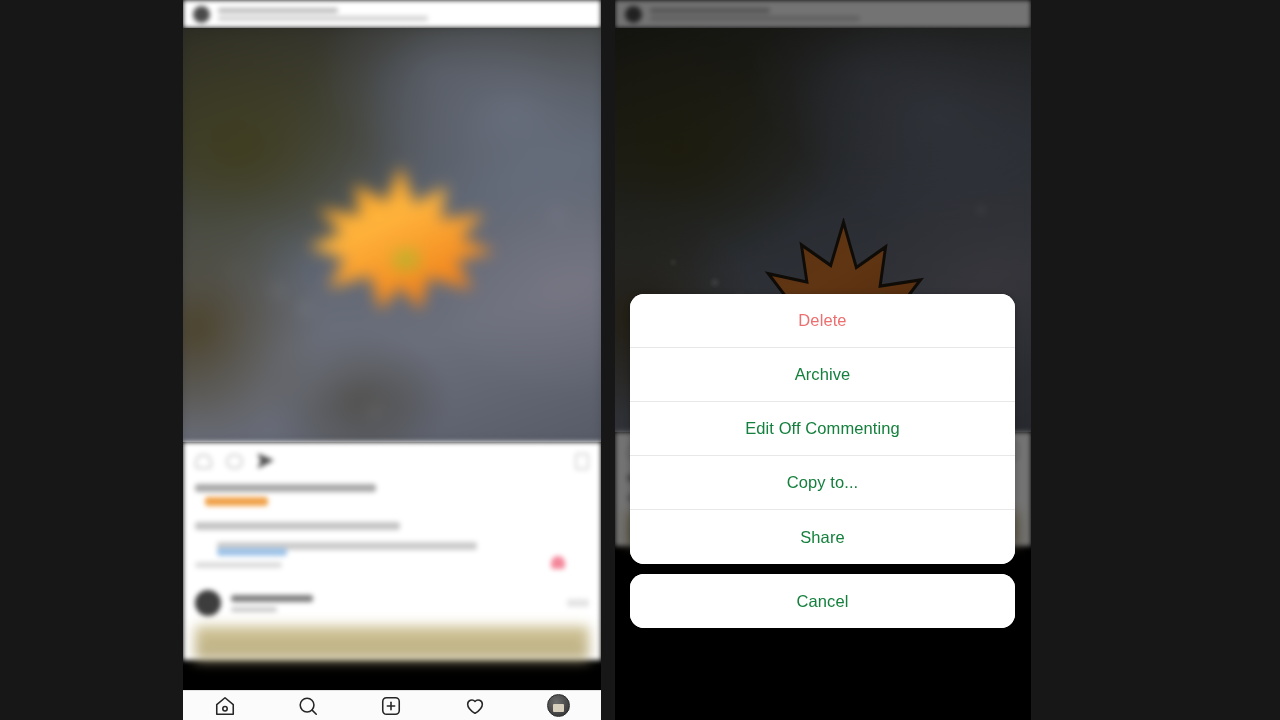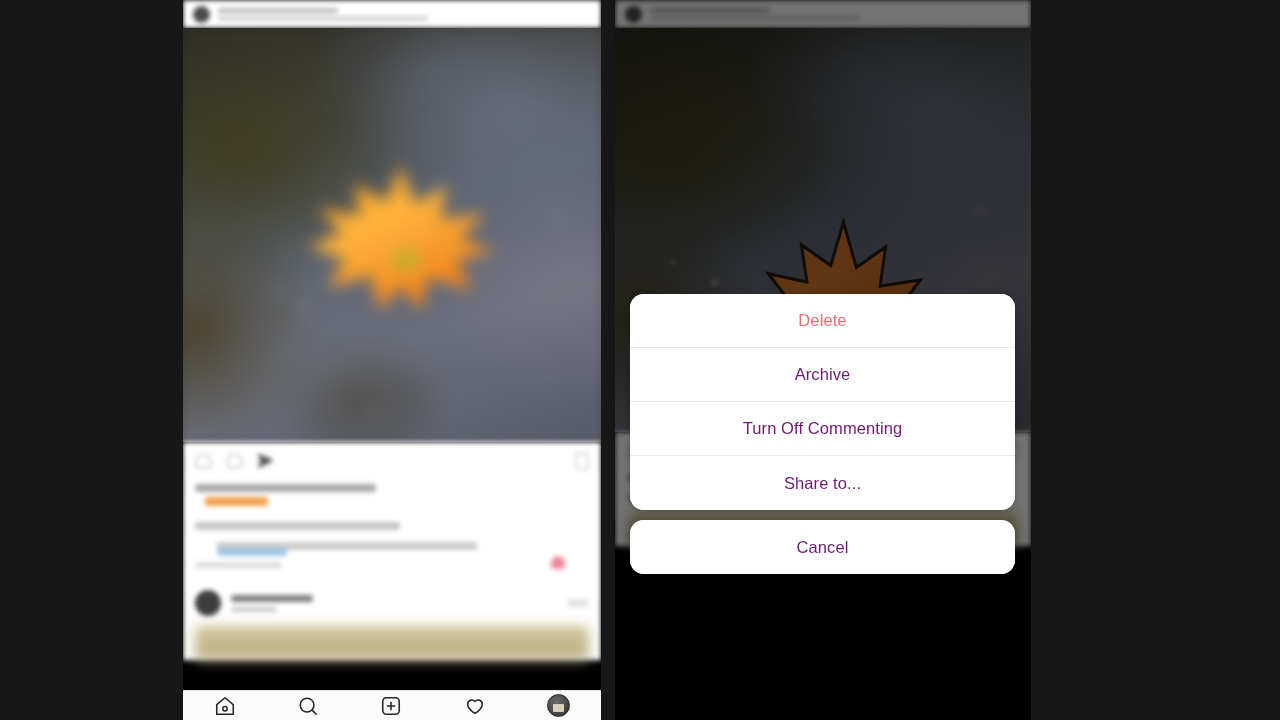--- a/index.html
+++ b/index.html
@@ -114,21 +114,21 @@
   .sheet-layer {
     position: absolute; left: 630px; top: 294px; width: 385px;
   }
   .sheet {
     background: #ffffff; border-radius: 14px; overflow: hidden;
     box-shadow: 0 1px 6px rgba(0,0,0,.25);
   }
   .sheet + .sheet { margin-top: 10px; }
   .sheet-row {
     height: 54px; display: flex; align-items: center; justify-content: center;
-    font-size: 16.5px; color: #701a75; letter-spacing: .1px;
+    font-size: 16.5px; color: #15803d; letter-spacing: .1px;
     border-bottom: 1px solid #e8e8e8; background: #ffffff;
   }
   .sheet-row:last-child { border-bottom: none; }
   .sheet-row.destructive { color: #ed6f6f; }
   .cancel-sheet .sheet-row { height: 54px; font-size: 16.5px; }
 </style>
 </head>
 <body>
 
 <div class="stage">
@@ -262,22 +262,23 @@
     </div>
 
     <div class="dim"></div>
   </div>
 
   <div class="sheet-layer">
 
     <div class="sheet">
       <div class="sheet-row destructive">Delete</div>
       <div class="sheet-row">Archive</div>
-      <div class="sheet-row">Turn Off Commenting</div>
-      <div class="sheet-row">Share to...</div>
+      <div class="sheet-row">Edit Off Commenting</div>
+      <div class="sheet-row">Copy to...</div>
+      <div class="sheet-row">Share</div>
     </div>
 
     <div class="sheet cancel-sheet">
       <div class="sheet-row">Cancel</div>
     </div>
   </div>
 
 </div>
 
 </body></html>

